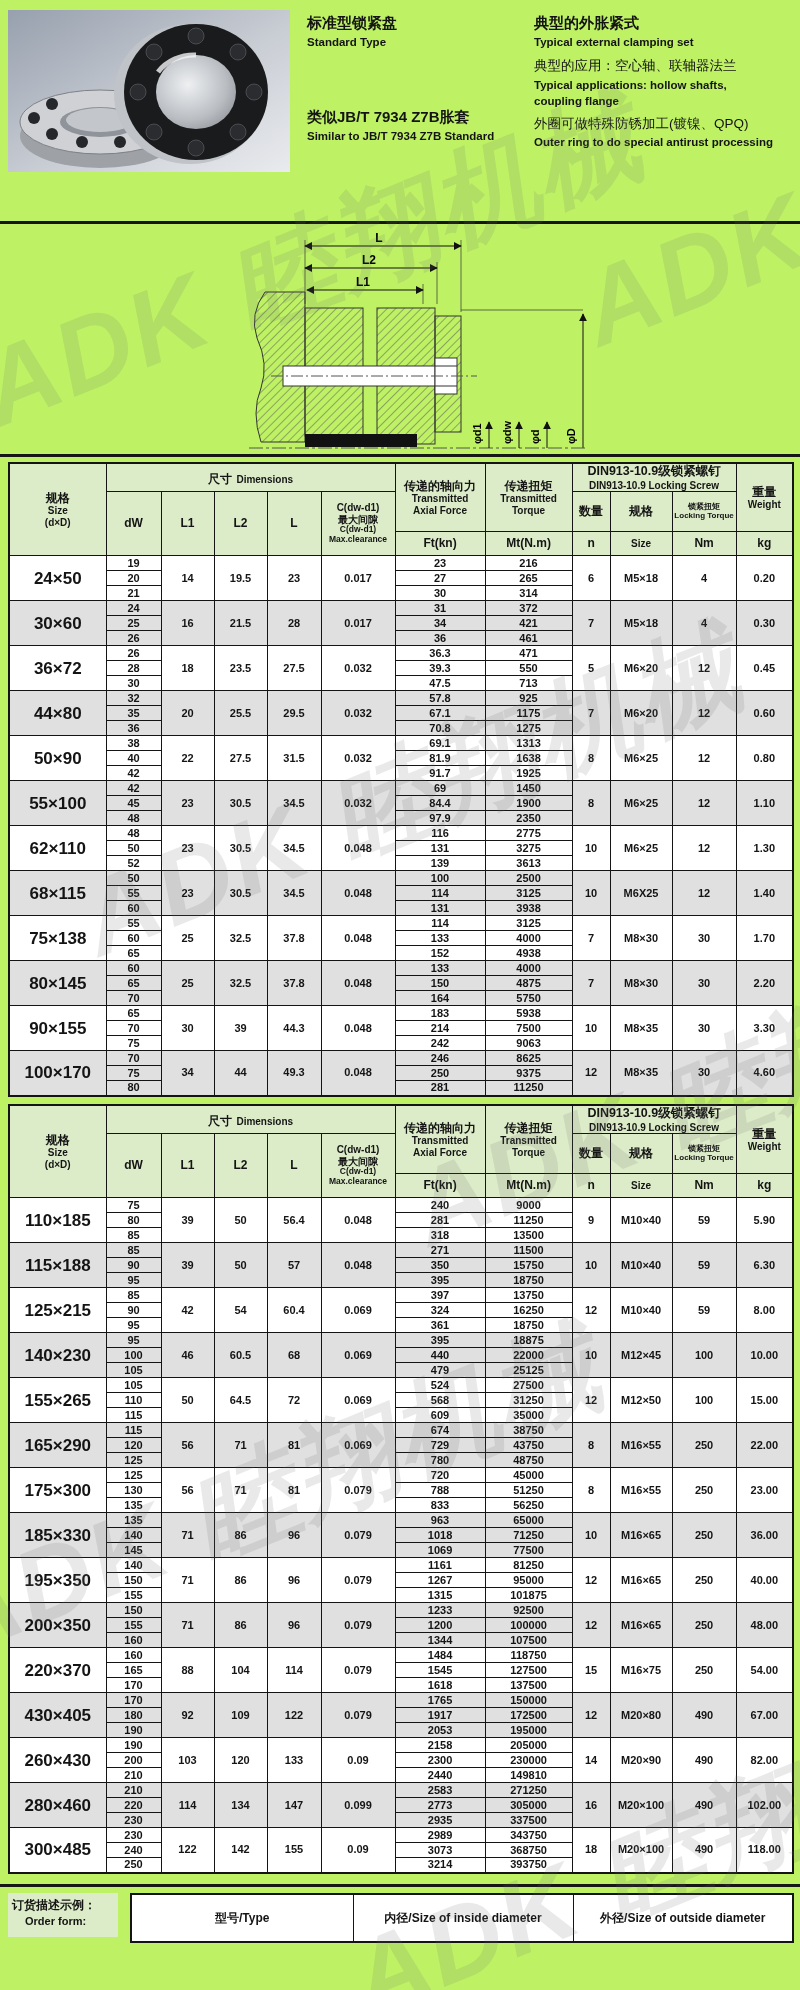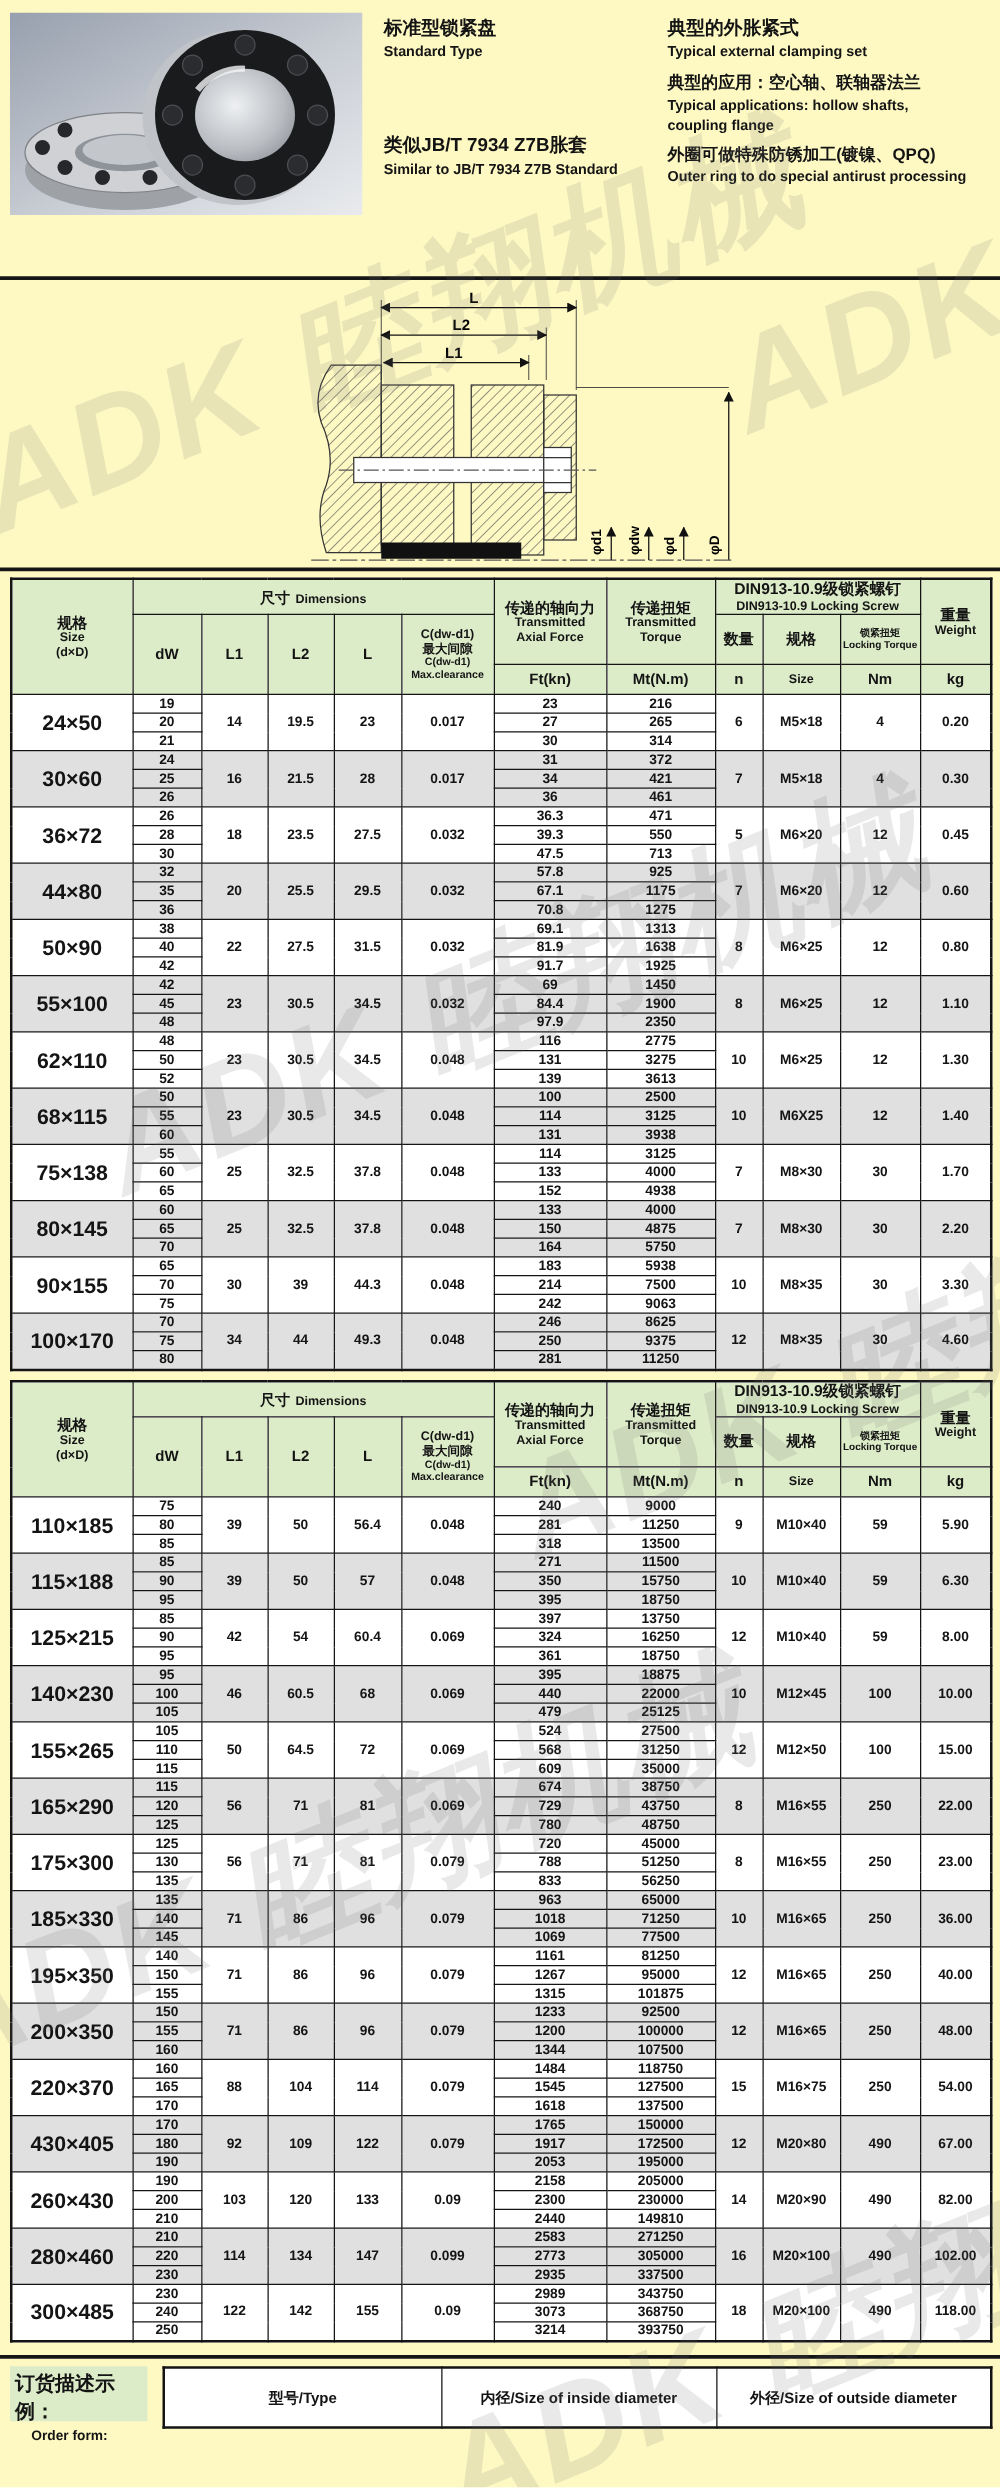--- a/index.html
+++ b/index.html
@@ -1,24 +1,24 @@
 <!DOCTYPE html>
 <html><head>
 <meta charset="utf-8">
 <style>
   html,body{margin:0;padding:0;background:#ffffff;}
   body{font-family:"Liberation Sans","DejaVu Sans",sans-serif;color:#141414;}
-  .page{position:relative;width:800px;height:1990px;background:#fef9c3;overflow:hidden;}
+  .page{position:relative;width:800px;height:1990px;background:#bef264;overflow:hidden;}
 
   
   .photo{position:absolute;left:8px;top:10px;width:282px;height:162px;}
   .tcol1{position:absolute;left:307px;top:12px;width:215px;}
   .tcol2{position:absolute;left:534px;top:12px;width:262px;}
   .cnT{font-weight:700;font-size:15px;line-height:1.45;}
-  .cnT2{font-weight:700;font-size:13.5px;line-height:1.5;}
+  .cnT2{font-weight:400;font-size:13.5px;line-height:1.5;}
   .enT{font-weight:600;font-size:11.5px;line-height:1.45;}
   .blockgap{margin-top:56px;}
 
   .divider{position:absolute;left:0;width:800px;height:3px;background:#161616;}
   #div1{top:221px;} #div2{top:454px;} #div3{top:1884px;}
 
   
   .draw{position:absolute;left:185px;top:230px;}
 
   
@@ -35,21 +35,21 @@
   .din-cn{font-size:12.5px;font-weight:700;line-height:1.25;}
   .cbig{font-size:10px;font-weight:700;line-height:1.15;}
   .csmall{font-size:8.5px;font-weight:700;line-height:1.15;}
   .ltsmall{font-size:8px;font-weight:700;line-height:1.1;}
   .t1{position:absolute;left:8px;top:462px;}
   .t2{position:absolute;left:8px;top:1104px;}
 
   
   .order-label{position:absolute;left:8px;top:1893px;width:110px;height:44px;background:#dcebc8;
     padding:4px 4px 0 4px;box-sizing:border-box;}
-  .ol-cn{font-size:16px;font-weight:700;line-height:1.4;}
+  .ol-cn{font-size:12px;font-weight:700;line-height:1.4;}
   .ol-en{font-size:11px;font-weight:700;line-height:1.3;margin-left:13px;}
   table.order{position:absolute;left:130px;top:1893px;width:662px;border-collapse:collapse;table-layout:fixed;border:2px solid #141414;}
   .order th,.order td{border:1px solid #141414;text-align:center;padding:12px;}
   .order th{height:22px;font-size:12px;font-weight:700;background:#fff;}
   .order td{height:26px;font-size:14px;font-weight:700;}
 
   
   .wm{position:absolute;font-style:italic;font-weight:700;font-size:105px;white-space:nowrap;
       color:rgba(110,110,110,0.15);transform:rotate(-22deg);transform-origin:left top;
       pointer-events:none;z-index:9;letter-spacing:3px;}

